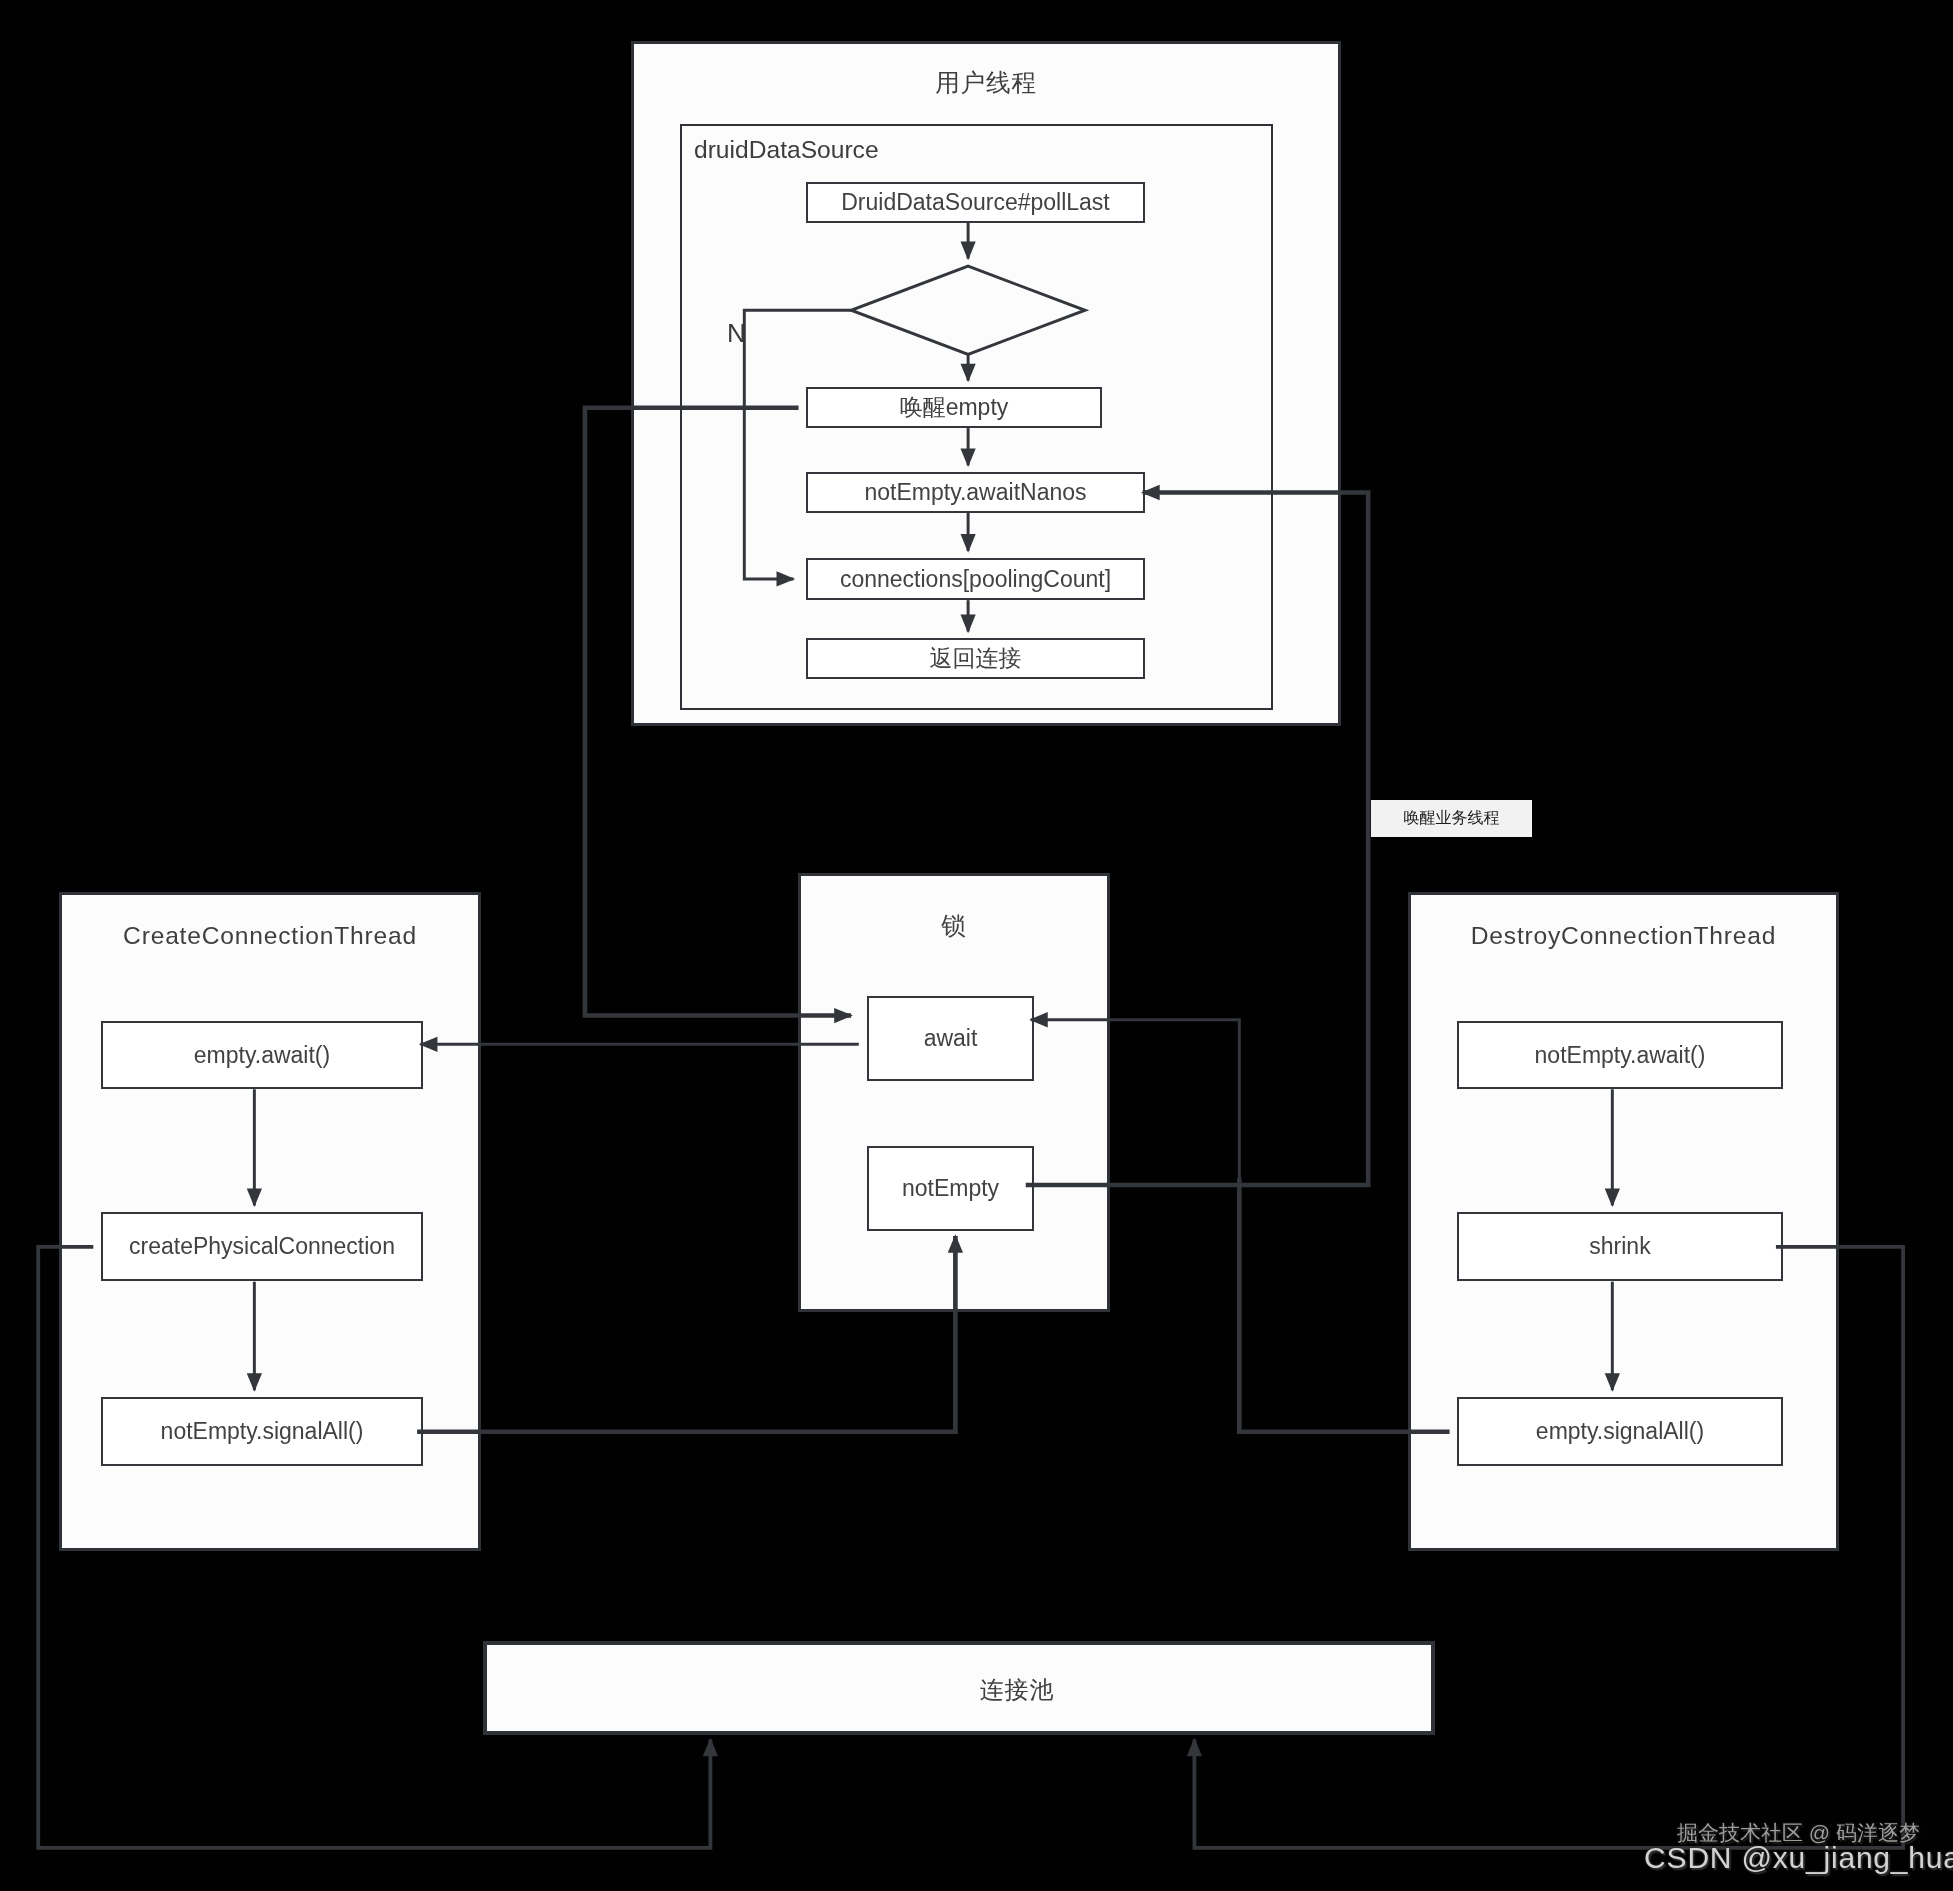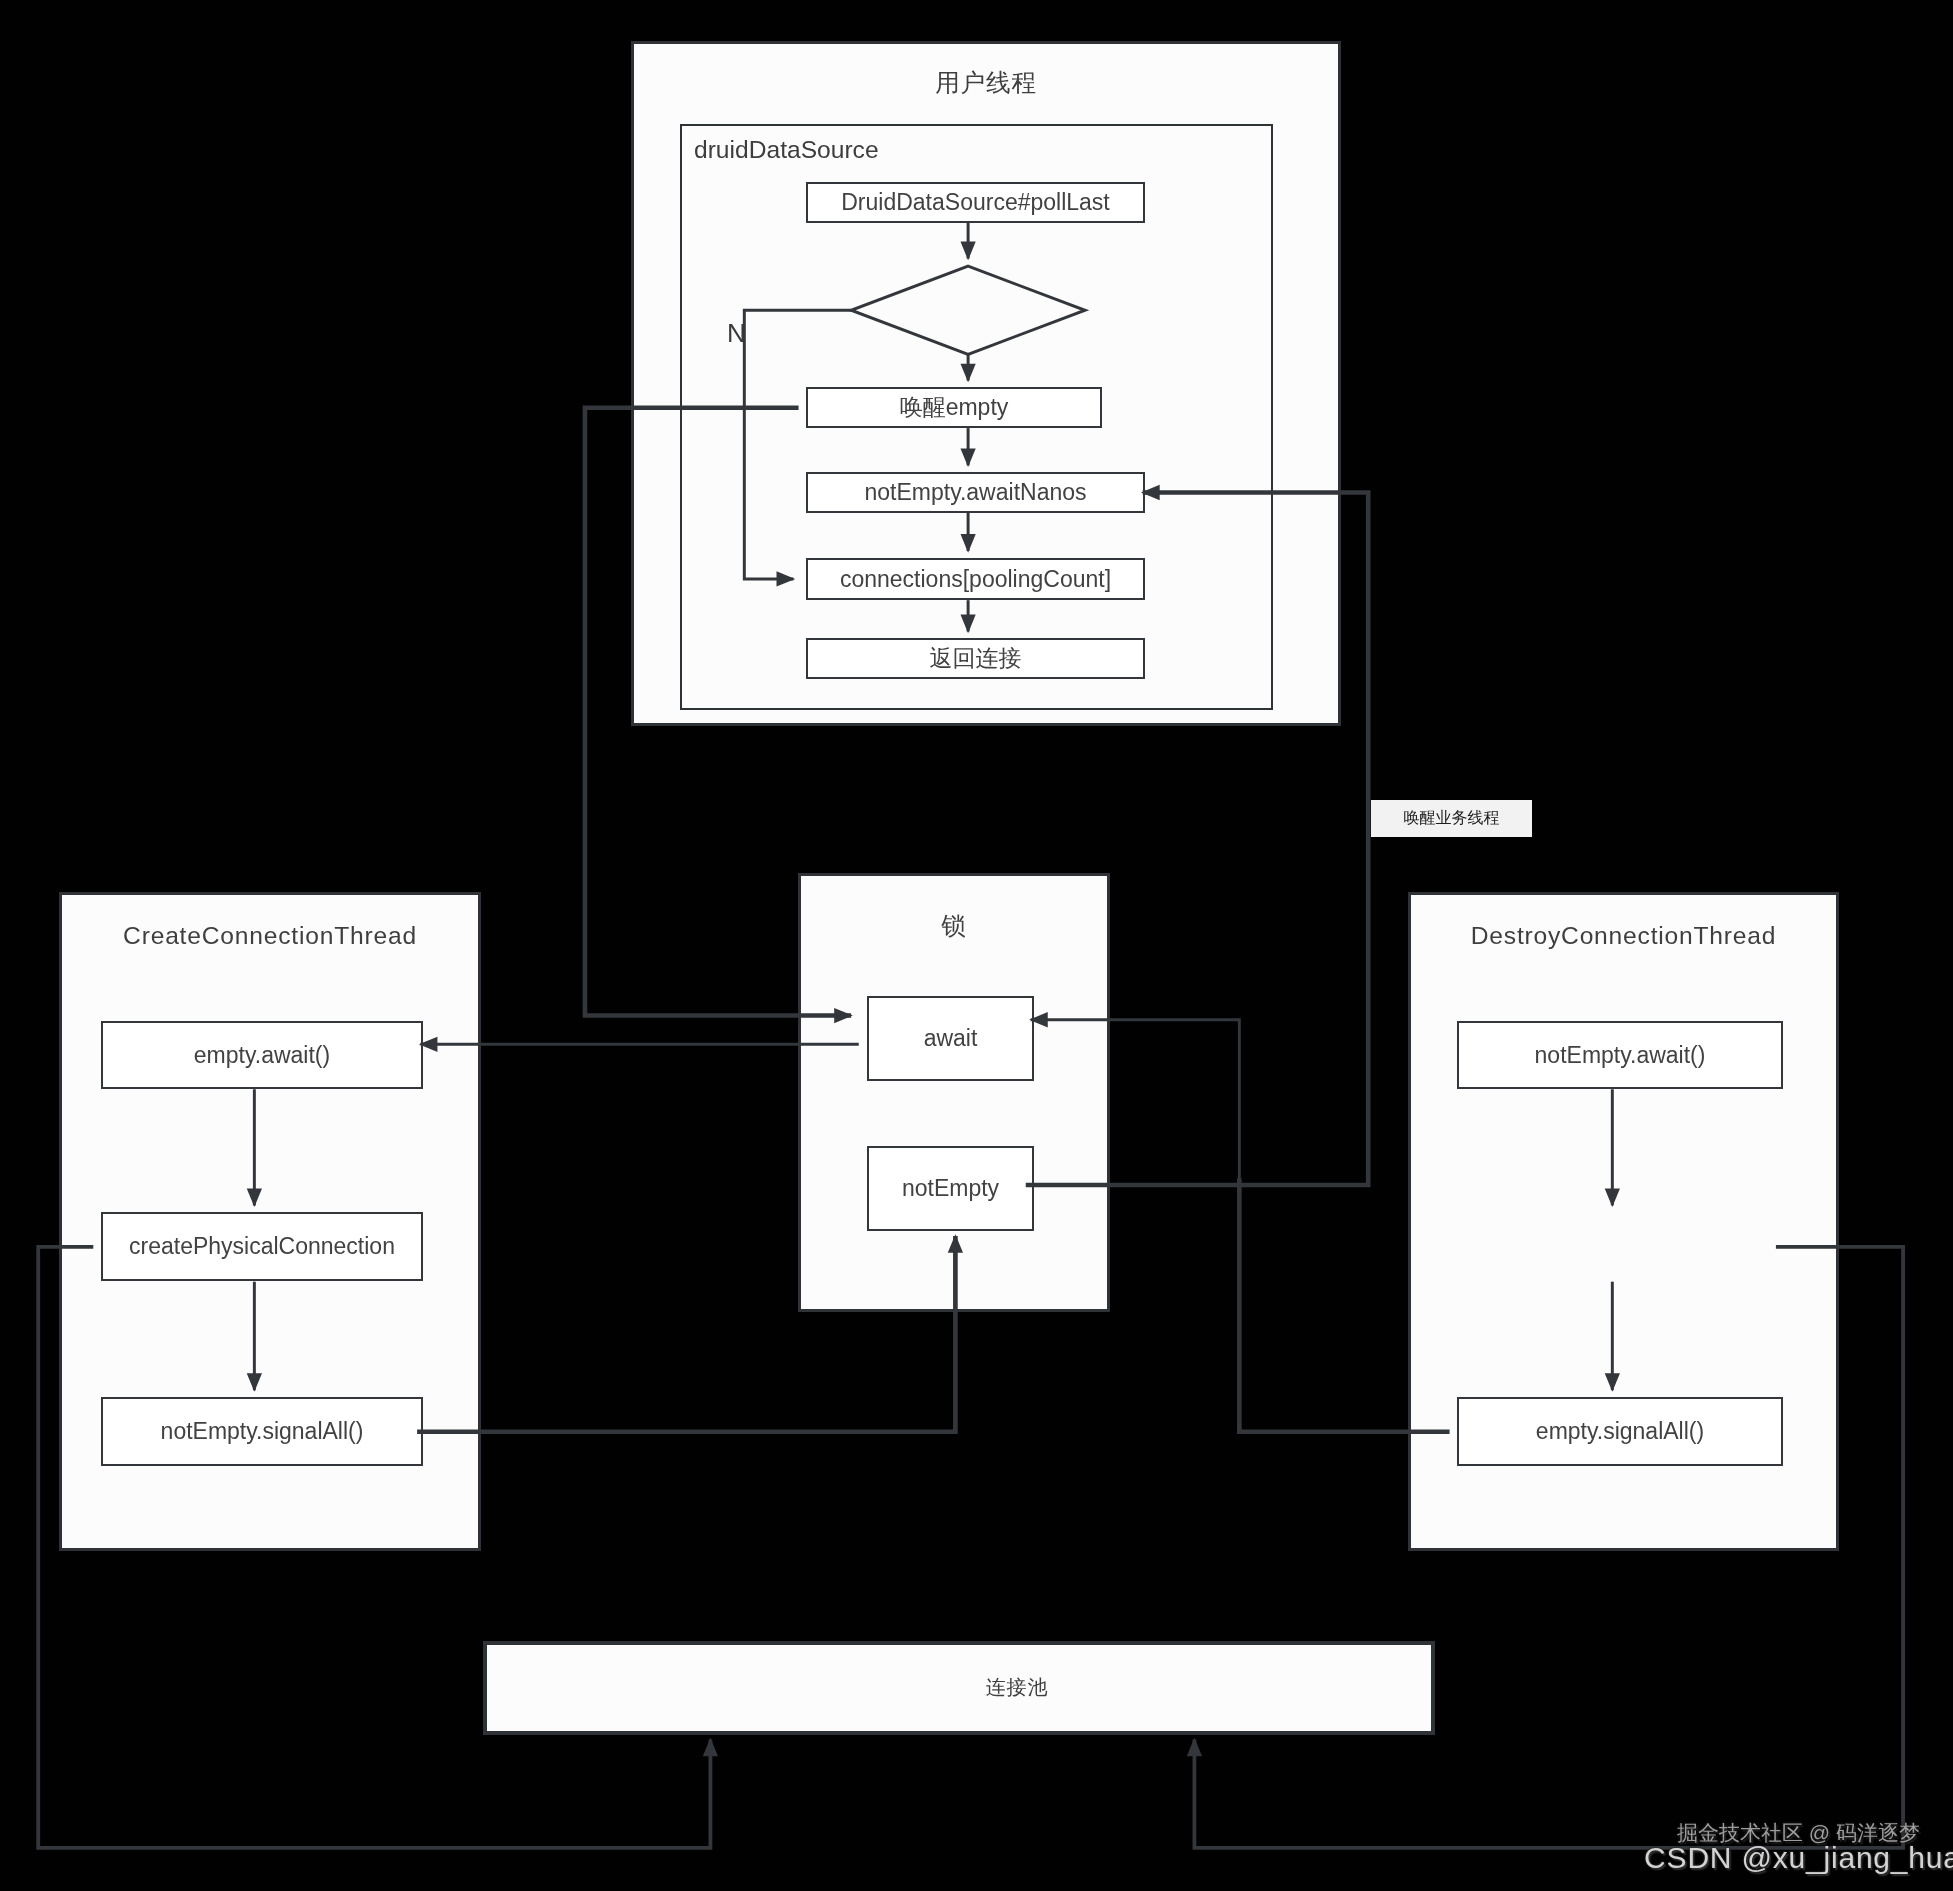--- a/index.html
+++ b/index.html
@@ -88,24 +88,25 @@
     <div class="container" style="left:790px;top:873px;width:312px;height:439px;"></div>
     <div class="ctitle" style="left:790px;width:312px;top:909px;">锁</div>
 
     <div class="node" style="left:859px;top:996px;width:167px;height:85px;">await</div>
     <div class="node" style="left:859px;top:1146px;width:167px;height:85px;">notEmpty</div>
 
     <div class="container" style="left:1400px;top:892px;width:431px;height:659px;"></div>
     <div class="ctitle" style="left:1400px;width:431px;top:922px;">DestroyConnectionThread</div>
 
     <div class="node" style="left:1449px;top:1021px;width:326px;height:68px;">notEmpty.await()</div>
+    <div class="node" style="left:1449px;top:1212px;width:326px;height:69px;">shrink</div>
     <div class="node" style="left:1449px;top:1397px;width:326px;height:69px;">empty.signalAll()</div>
 
     <div class="container" style="left:475px;top:1641px;width:952px;height:94px;border-width:4.2px;"></div>
-    <div class="ctitle" style="left:475px;width:1068px;top:1674px;font-size:20px;">连接池</div>
+    <div class="ctitle" style="left:475px;width:1068px;top:1674px;font-size:24px;">连接池</div>
 
     <div class="floating-label" style="left:1363px;top:800px;width:161px;height:37px;">唤醒业务线程</div>
   </div>
 
   <svg id="edges" width="1954" height="1892" viewBox="0 0 2305 2232">
     <defs>
       <marker id="arr" markerUnits="userSpaceOnUse" markerWidth="30" markerHeight="26" refX="21" refY="13" orient="auto">
         <path d="M1,4 L23,13 L1,22 Z" fill="#33363b"></path>
       </marker>
     </defs>

